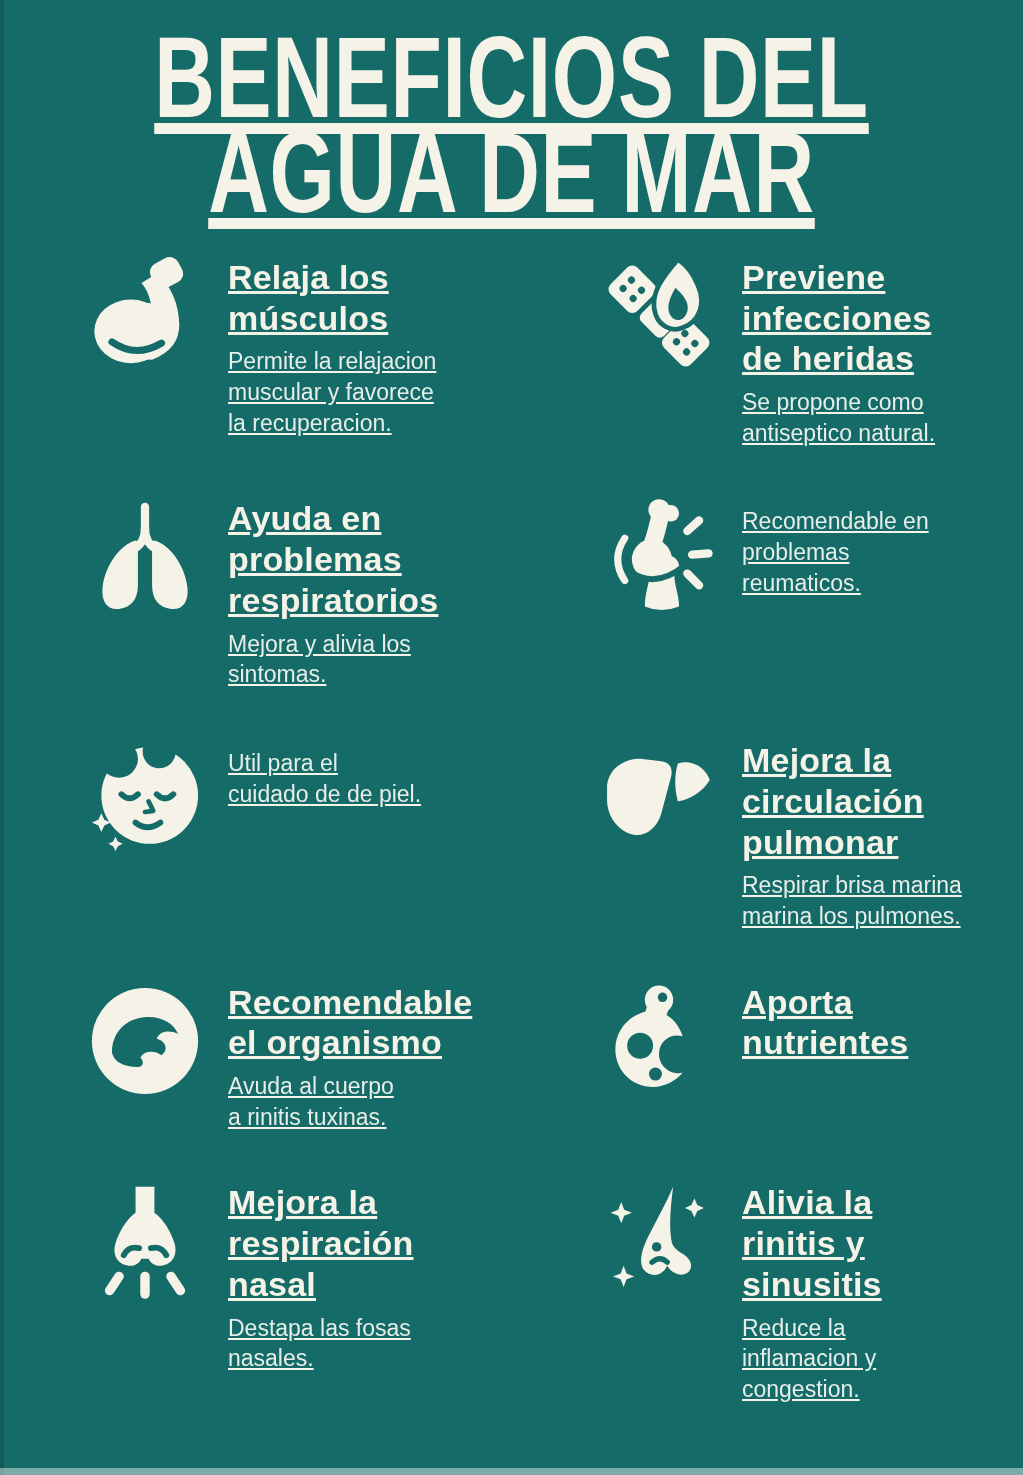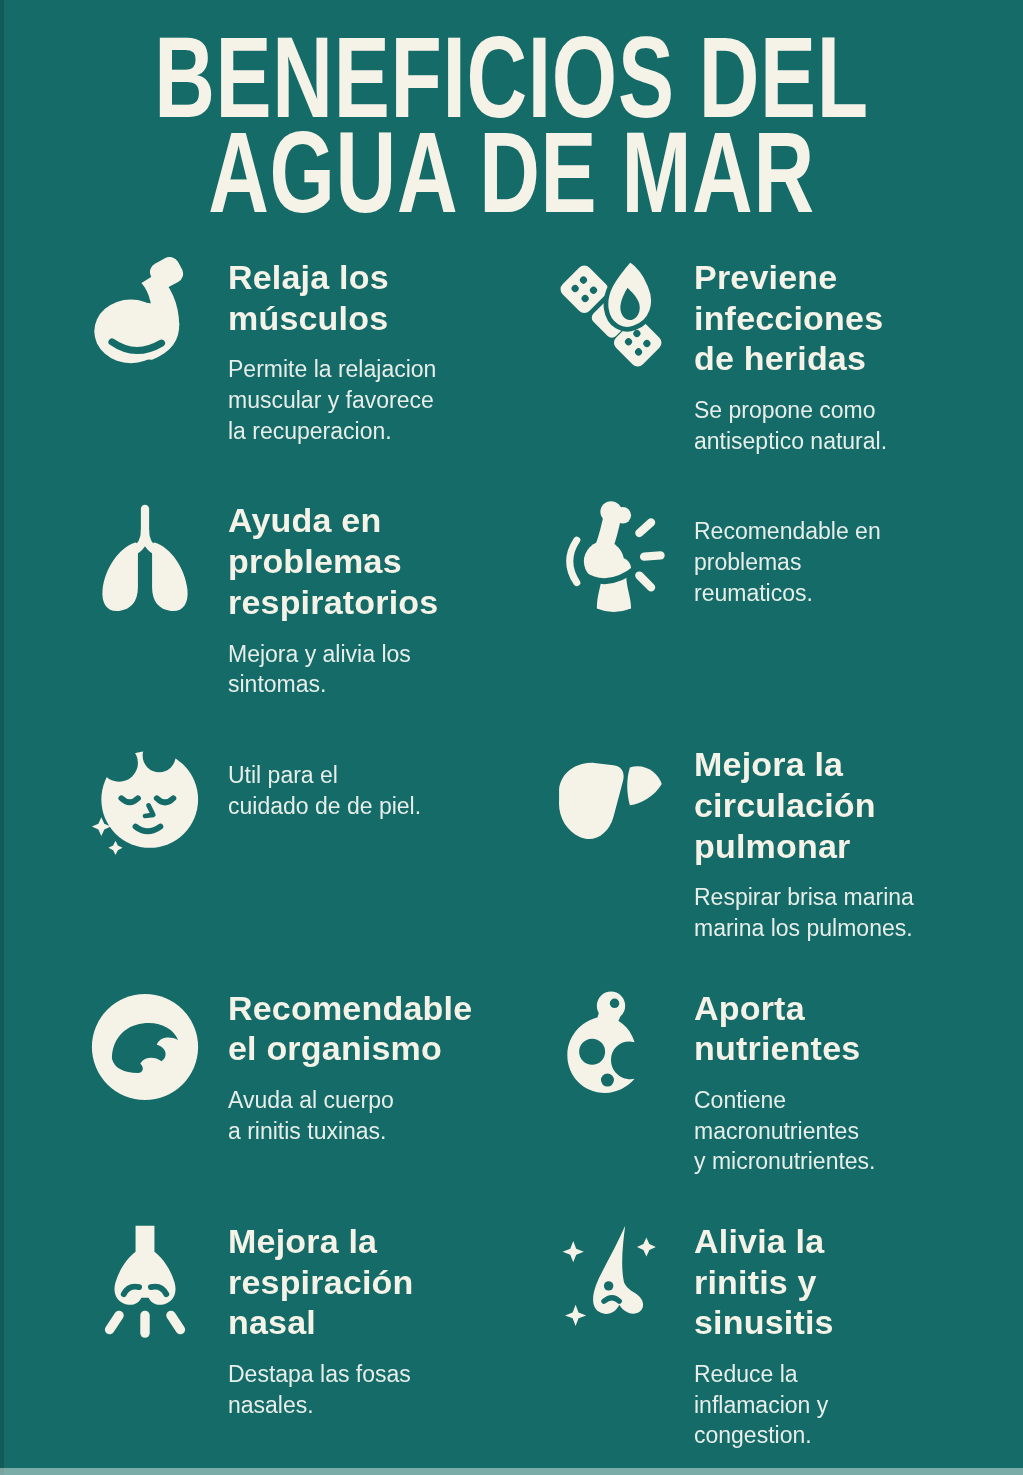--- a/index.html
+++ b/index.html
@@ -4,45 +4,45 @@
 <style>
   :root { --bg:#146B68; --fg:#F5F2E7; --dim:#E7EEE9; }
   * { box-sizing: border-box; }
   html,body { margin:0; padding:0; }
   body {
     width:1023px; height:1475px; overflow:hidden; position:relative;
     background:var(--bg);
     font-family:"Liberation Sans", sans-serif;
     color:var(--fg);
   }
-  .poster { position:relative; width:100%; height:100%; }
+  .poster { position:relative; width:100%; height:100%;text-decoration:underline; }
   .title { text-align:center; padding-top:30px; margin-bottom:24px; }
   .title-line {
     font-size:115px; font-weight:700; line-height:0.83; letter-spacing:1px;
     color:var(--fg); transform:scaleX(0.73); transform-origin:50% 50%;
     white-space:nowrap;
   }
   .grid {
     display:grid; grid-template-columns:466px 1fr;
-    padding:10px 30px 0 86px; row-gap:42px; column-gap:0;
+    padding:10px 30px 0 86px; row-gap:42px; column-gap:0;gap:48px;
   }
   .item { display:flex; align-items:flex-start; gap:24px; }
   .icon-wrap { flex:0 0 auto; width:118px; height:118px; margin-top:2px; }
   .ic { width:100%; height:100%; display:block; }
   .ic .f  { fill:var(--fg); }
   .ic .b  { fill:var(--bg); }
   .ic .fs { stroke:var(--fg); fill:none; stroke-linecap:round; }
   .ic .bs { stroke:var(--bg); fill:none; stroke-linecap:round; }
   .txt { padding-top:2px; }
   .heading {
     margin:0; font-size:34px; font-weight:700; line-height:1.2;
     color:var(--fg); white-space:pre-line; letter-spacing:0.2px;
   }
   .desc {
-    margin:16px 0 0 0; font-size:23px; font-weight:400; line-height:1.33;
+    margin:8px 0 0 0; font-size:23px; font-weight:400; line-height:1.33;
     color:var(--dim); white-space:pre-line;
   }
   .bottom-edge {
     position:absolute; left:0; right:0; bottom:0; height:7px;
     background:rgba(226,238,232,0.5);
   }
   .left-edge {
     position:absolute; left:0; top:0; bottom:0; width:4px;
     background:rgba(0,0,0,0.15);
   }
@@ -207,23 +207,20 @@
           <circle class="b" cx="53" cy="13" r="4"></circle>
           <path class="f" d="M40 20 L58 24 L52 38 L36 34 Z"></path>
           <path class="f" d="M44 24 C26 26 13 40 13 57 C13 75 27 89 45 89 C55 89 64 84 70 77 C59 79 50 71 50 61 C50 50 60 43 70 46 C66 33 56 25 44 24 Z"></path>
           <circle class="b" cx="34" cy="54" r="11"></circle>
           <circle class="b" cx="47" cy="78" r="5.5"></circle>
         </svg>
       </div>
       <div class="txt">
         <h2 class="heading">Aporta
 nutrientes</h2>
-        <p class="desc">Contiene
-macronutrientes
-y micronutrientes.</p>
       </div>
     </div>
 
     <div class="item">
       <div class="icon-wrap">
         <svg class="ic" viewBox="0 0 100 100">
           <path class="f" d="M42 4 L58 4 L58 26 C66 32 72 42 75 52 C78 62 73 70 64 71 C59 71.5 55 69 53 65 L47 65 C45 69 41 71.5 36 71 C27 70 22 62 25 52 C28 42 34 32 42 26 Z"></path>
           <path class="bs" d="M32 62 Q36 54 45 56" stroke-width="5"></path>
           <path class="bs" d="M68 62 Q64 54 55 56" stroke-width="5"></path>
           <path class="fs" d="M28 80 L20 92" stroke-width="8"></path>

